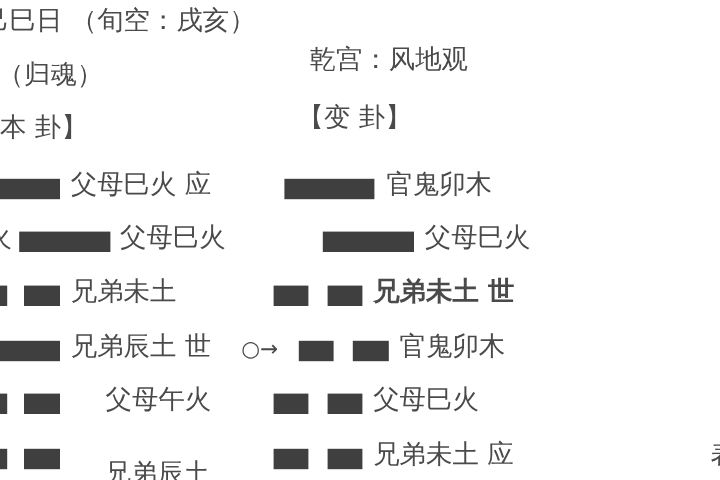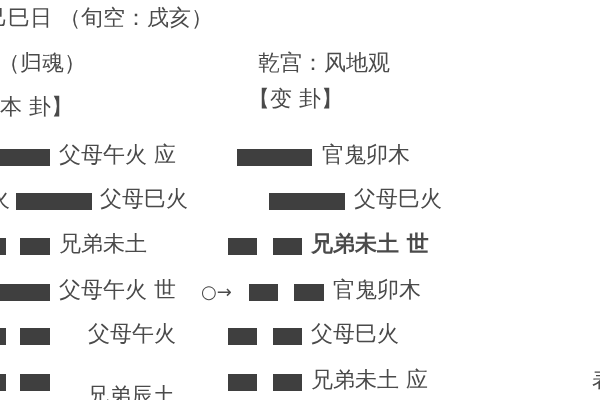--- a/index.html
+++ b/index.html
@@ -11,37 +11,37 @@
   }
   .t { position:absolute; font-size:22px; line-height:26px; white-space:nowrap; }
   .bar { position:absolute; height:17px; background:#3f3f3f; }
   .arrow { position:absolute; font-size:18px; line-height:20px; color:#4a4a4a; white-space:nowrap; }
 </style>
 </head>
 <body>
 
 <div class="t" style="left:-14px; top:5px;">己巳日 （旬空：戌亥）</div>
 <div class="t" style="left:-2px; top:50px;">（归魂）</div>
-<div class="t" style="left:258px; top:50px;">乾宫：风地观</div>
+<div class="t" style="left:258px; top:38px;">乾宫：风地观</div>
 <div class="t" style="left:-22px; top:94px;">【本 卦】</div>
 <div class="t" style="left:248px; top:86px;">【变 卦】</div>
 
 <div class="bar" style="left:0px; top:149px; width:50px;"></div>
-<div class="t" style="left:59px; top:142px;">父母午火 应</div>
+<div class="t" style="left:59px; top:142px;">父母巳火 应</div>
 
 <div class="t" style="left:-12px; top:186px;">火</div>
 <div class="bar" style="left:16px; top:193px; width:76px;"></div>
 <div class="t" style="left:100px; top:186px;">父母巳火</div>
 
 <div class="bar" style="left:0px; top:238px; width:6px;"></div>
 <div class="bar" style="left:20px; top:238px; width:30px;"></div>
 <div class="t" style="left:59px; top:231px;">兄弟未土</div>
 
 <div class="bar" style="left:0px; top:284px; width:50px;"></div>
-<div class="t" style="left:59px; top:277px;">父母午火 世</div>
+<div class="t" style="left:59px; top:277px;">兄弟辰土 世</div>
 <div class="arrow" style="left:201px; top:282px;">○→</div>
 
 <div class="bar" style="left:0px; top:328px; width:6px;"></div>
 <div class="bar" style="left:20px; top:328px; width:30px;"></div>
 <div class="t" style="left:59px; top:321px;margin-left:29px;">父母午火</div>
 
 <div class="bar" style="left:0px; top:374px; width:6px;"></div>
 <div class="bar" style="left:20px; top:374px; width:30px;"></div>
 <div class="t" style="left:59px; top:383px;margin-left:28px;">兄弟辰土</div>
 

